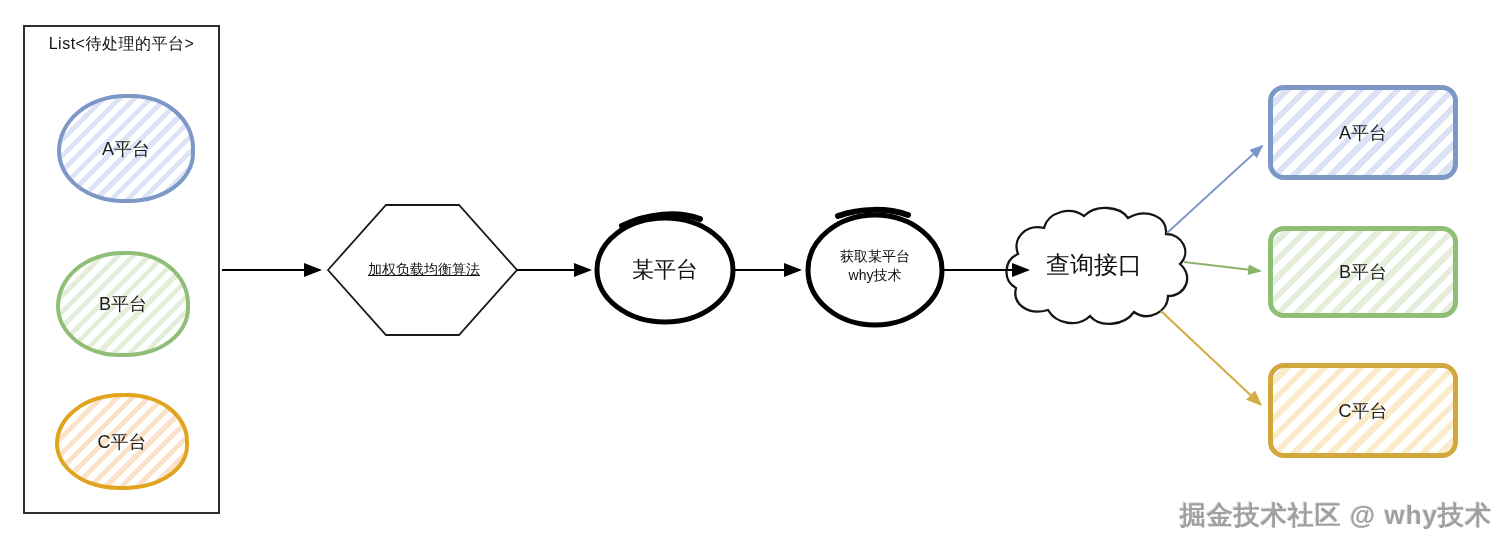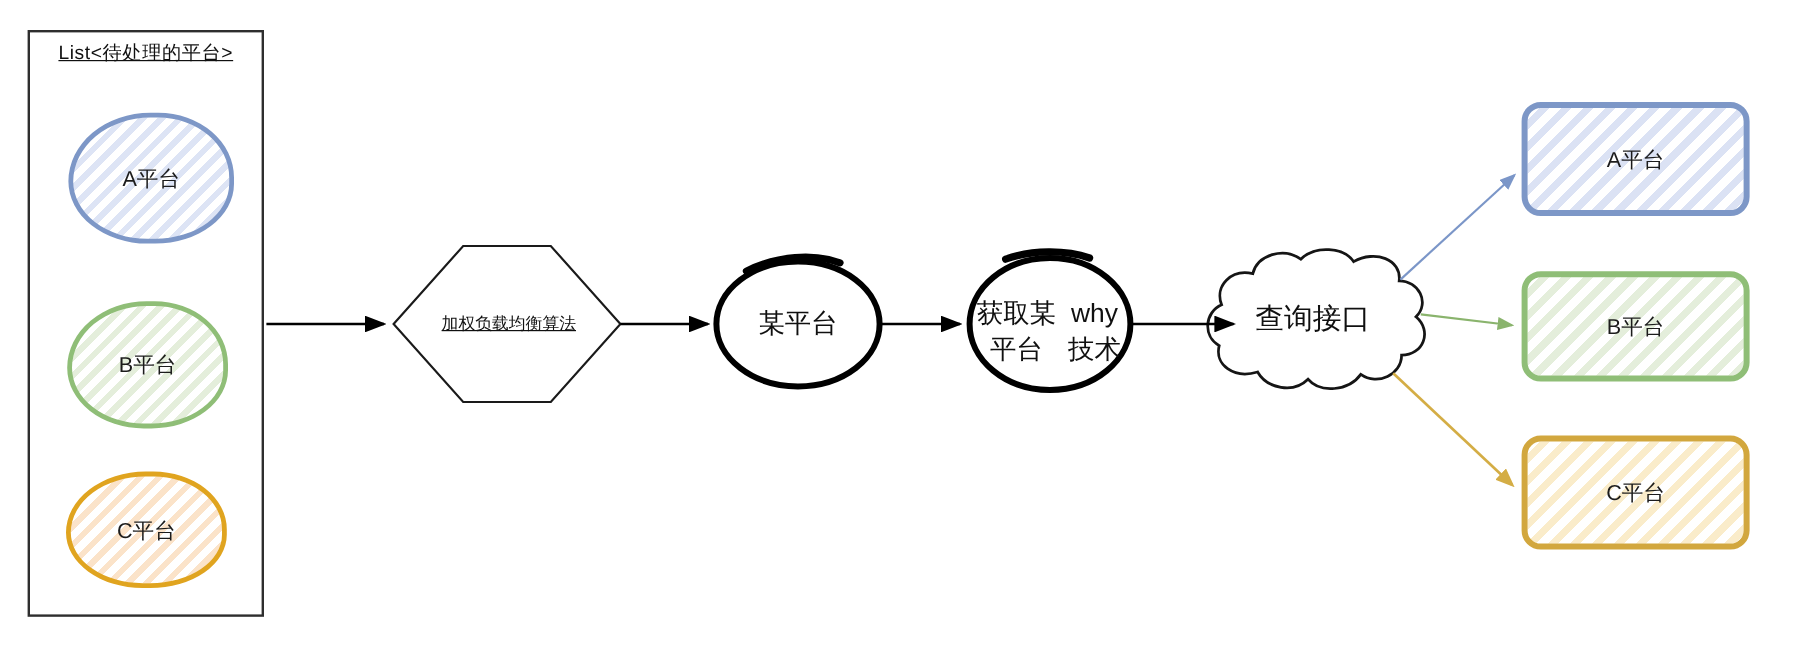--- a/index.html
+++ b/index.html
@@ -9,21 +9,21 @@
   }
   svg.overlay{position:absolute;left:0;top:0;}
 
   
   .list-box{
     position:absolute;left:23px;top:25px;width:197px;height:489px;
     border:2px solid #2e2e2e;background:#fff;box-sizing:border-box;
   }
   .list-title{
     position:absolute;left:23px;top:34px;width:197px;text-align:center;
-    font-size:16px;letter-spacing:0.5px;color:#101010;text-decoration:underline;
+    font-size:16px;letter-spacing:0.5px;color:#101010;
   }
 
   
   .oval{
     position:absolute;display:flex;align-items:center;justify-content:center;
     font-size:18px;color:#1c1c1c;box-sizing:border-box;
     border-radius:52% 48% 50% 50% / 55% 52% 48% 50%;
   }
   .oval.a{left:57px;top:94px;width:138px;height:109px;border:4px solid #7d97c7;
     background:repeating-linear-gradient(135deg,#ffffff 0 6px,#dde4f5 6px 11px);}
@@ -32,21 +32,21 @@
   .oval.c{left:55px;top:393px;width:134px;height:97px;border:4px solid #e0a41f;
     background:repeating-linear-gradient(135deg,#ffffff 0 6px,#fbe3c9 6px 11px);}
 
   
   .node-label{
     position:absolute;display:flex;align-items:center;justify-content:center;
     text-align:center;color:#101010;pointer-events:none;
   }
   .hex-label{left:332px;top:245px;width:184px;height:50px;font-size:14px;text-decoration:underline;}
   .sel-label{left:599px;top:245px;width:132px;height:50px;font-size:22px;}
-  .fetch-label{left:810px;top:246px;width:130px;height:60px;font-size:22px;line-height:1.35;flex-direction:row;}
+  .fetch-label{left:810px;top:236px;width:130px;height:60px;font-size:14px;line-height:1.35;flex-direction:column;}
   .cloud-label{left:1018px;top:241px;width:152px;height:48px;font-size:24px;}
 
   
   .target{
     position:absolute;left:1268px;width:190px;box-sizing:border-box;
     border-radius:16px;display:flex;align-items:center;justify-content:center;
     font-size:18px;color:#1c1c1c;
   }
   .target.a{top:85px;height:95px;border:5px solid #7d97c7;
     background:repeating-linear-gradient(135deg,#ffffff 0 7px,#dbe2f4 7px 13px);}
@@ -137,13 +137,14 @@
   <div class="target a">
     <span>A平台</span>
   </div>
   <div class="target b">
     <span>B平台</span>
   </div>
   <div class="target c">
     <span>C平台</span>
   </div>
 
+  <div class="watermark">掘金技术社区 @ why技术</div>
 </div>
 
 </body></html>

